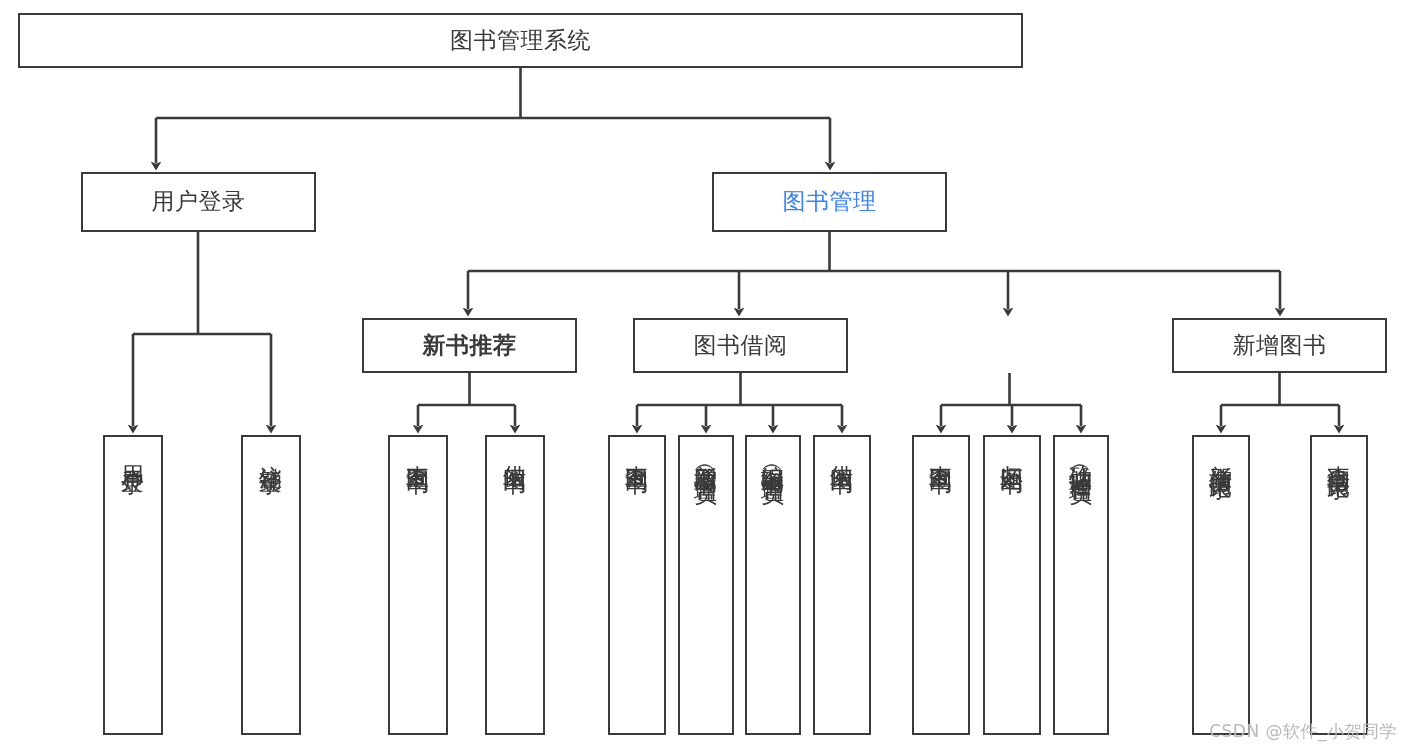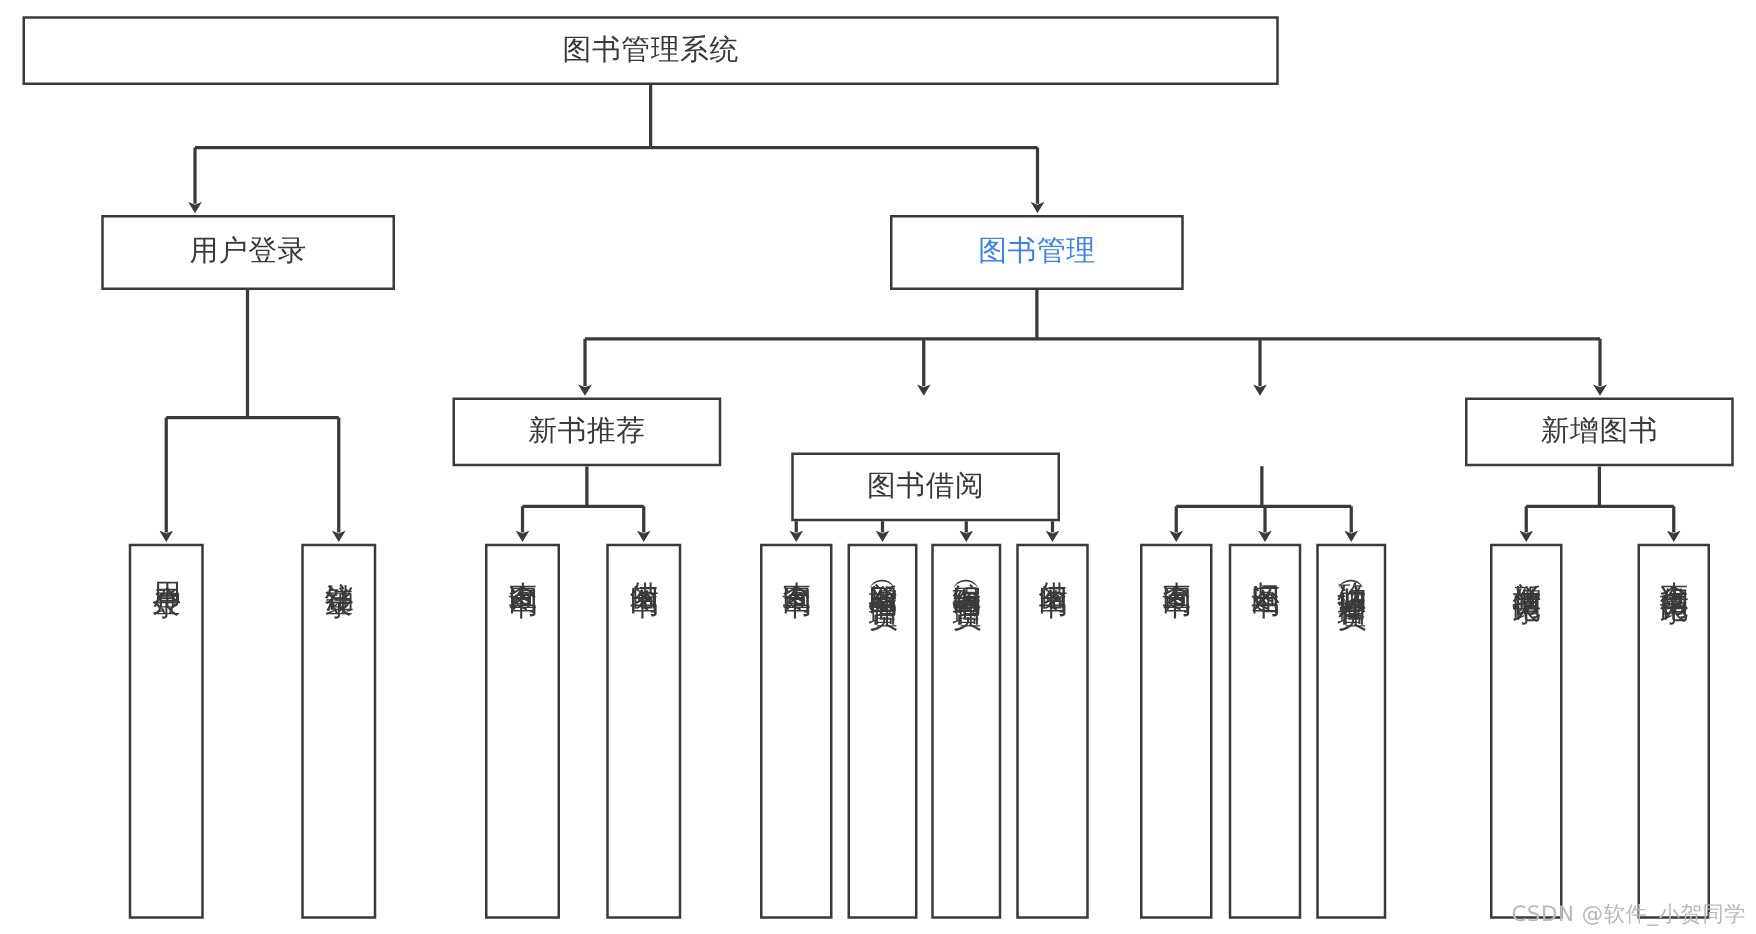--- a/index.html
+++ b/index.html
@@ -134,23 +134,23 @@
   </div>
 
   <div class="node horizontal" style="left: 81px; top: 172px; width: 235px; height: 60px; border-color: rgb(58, 58, 58); background: rgb(255, 255, 255);">
     <span class="label" style="color: rgb(58, 58, 58);">用户登录</span>
   </div>
   <div class="node horizontal" style="left: 712px; top: 172px; width: 235px; height: 60px; border-color: rgb(58, 58, 58); background: rgb(255, 255, 255);">
     <span class="label" style="color: #3b82f6;">图书管理</span>
   </div>
 
   <div class="node horizontal" style="left: 362px; top: 318px; width: 215px; height: 55px; border-color: rgb(58, 58, 58); background: rgb(255, 255, 255);">
-    <span class="label" style="color: rgb(58, 58, 58);">新书推荐</span>
-  </div>
-  <div class="node horizontal" style="left: 633px; top: 318px; width: 215px; height: 55px; border-color: rgb(58, 58, 58); background: rgb(255, 255, 255); margin-top: 44px;">
+    <span class="label" style="color: rgb(58, 58, 58); font-weight: bold;">新书推荐</span>
+  </div>
+  <div class="node horizontal" style="left: 633px; top: 318px; width: 215px; height: 55px; border-color: rgb(58, 58, 58); background: rgb(255, 255, 255);">
     <span class="label" style="color: rgb(58, 58, 58);">图书借阅</span>
   </div>
   <div class="node horizontal" style="left: 1172px; top: 318px; width: 215px; height: 55px; border-color: rgb(58, 58, 58); background: rgb(255, 255, 255);">
     <span class="label" style="color: rgb(58, 58, 58);">新增图书</span>
   </div>
 
   <div class="node vertical" style="left: 103px; top: 435px; width: 60px; height: 300px; border-color: rgb(58, 58, 58); background: rgb(255, 255, 255);">
     <span class="label" style="color: rgb(58, 58, 58);">用户登录</span>
   </div>
   <div class="node vertical" style="left: 241px; top: 435px; width: 60px; height: 300px; border-color: rgb(58, 58, 58); background: rgb(255, 255, 255);">

